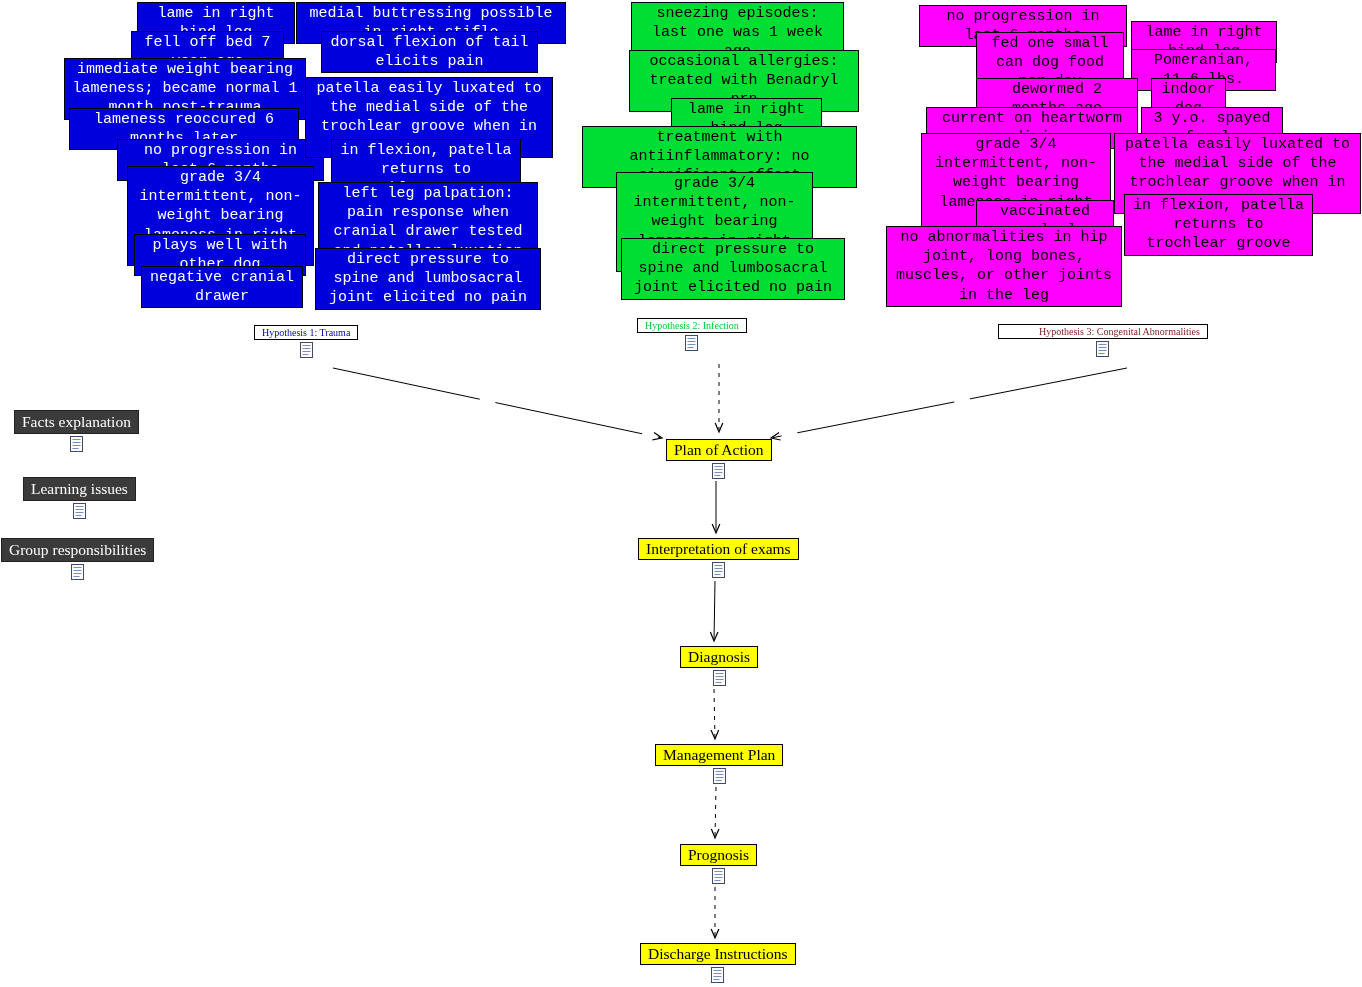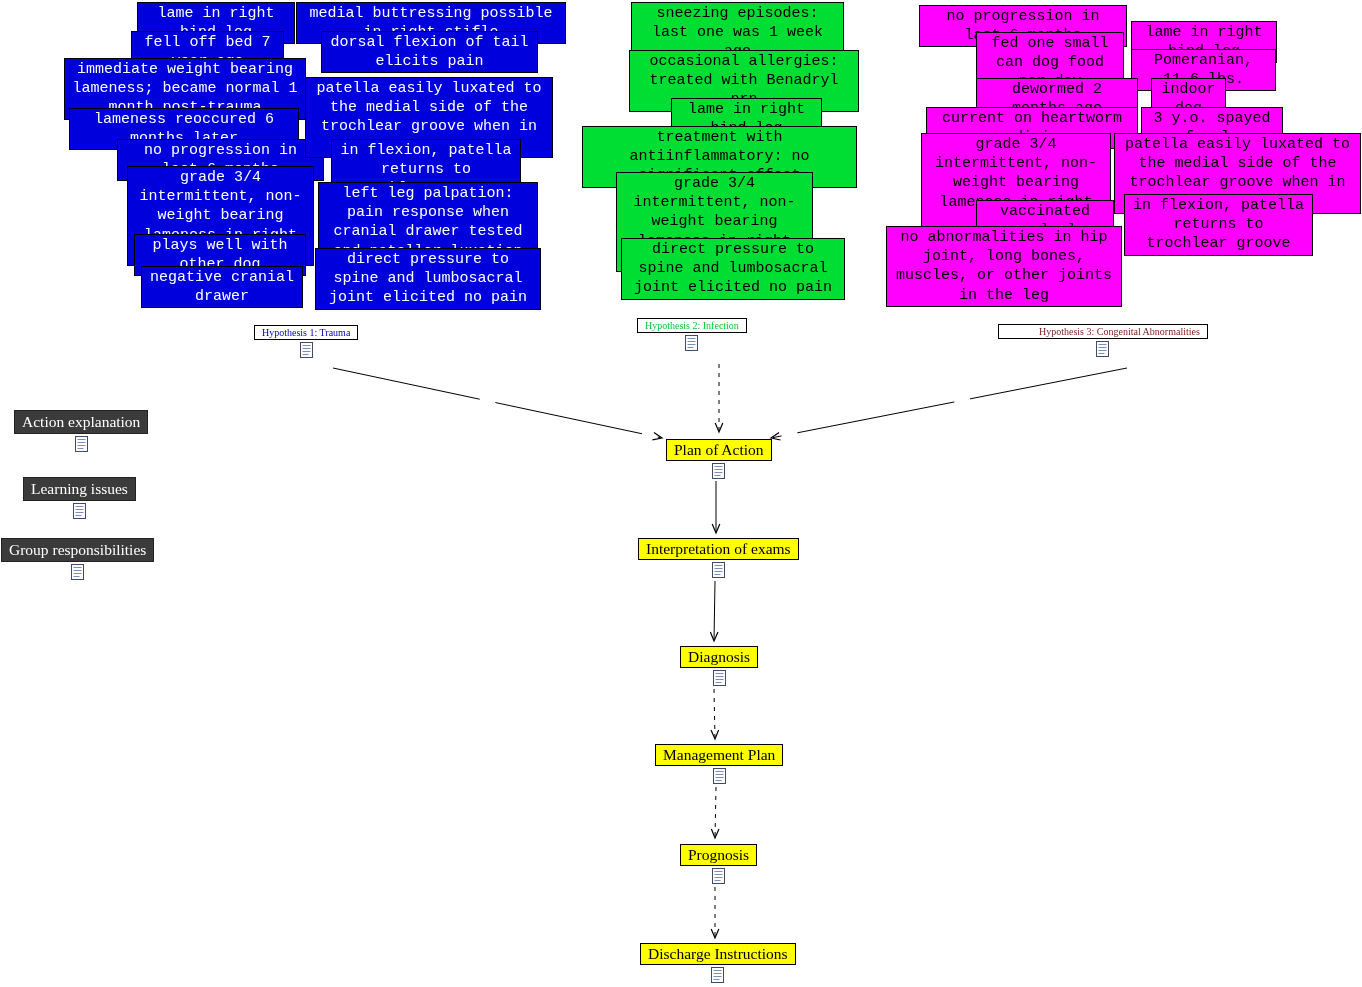--- a/index.html
+++ b/index.html
@@ -167,21 +167,21 @@
           <rect x="0.5" y="0.5" width="12" height="15" fill="#fcfcff" stroke="#444a66" stroke-width="1"></rect>
           <line x1="2.5" y1="3.5" x2="10.5" y2="3.5" stroke="#7a8fb5" stroke-width="1"></line>
           <line x1="2.5" y1="6.5" x2="10.5" y2="6.5" stroke="#7a8fb5" stroke-width="1"></line>
           <line x1="2.5" y1="9.5" x2="10.5" y2="9.5" stroke="#7a8fb5" stroke-width="1"></line>
           <line x1="2.5" y1="12.5" x2="8.5" y2="12.5" stroke="#7a8fb5" stroke-width="1"></line>
         </svg>
       </span>
   </div>
 
   <div class="node" style="left:14px;top:410px">
-    <div class="side-label">Action explanation</div>
+    <div class="side-label">Facts explanation</div>
     <span class="doc-icon">
         <svg width="13" height="16" viewBox="0 0 13 16">
           <rect x="0.5" y="0.5" width="12" height="15" fill="#fcfcff" stroke="#444a66" stroke-width="1"></rect>
           <line x1="2.5" y1="3.5" x2="10.5" y2="3.5" stroke="#7a8fb5" stroke-width="1"></line>
           <line x1="2.5" y1="6.5" x2="10.5" y2="6.5" stroke="#7a8fb5" stroke-width="1"></line>
           <line x1="2.5" y1="9.5" x2="10.5" y2="9.5" stroke="#7a8fb5" stroke-width="1"></line>
           <line x1="2.5" y1="12.5" x2="8.5" y2="12.5" stroke="#7a8fb5" stroke-width="1"></line>
         </svg>
       </span>
   </div>

